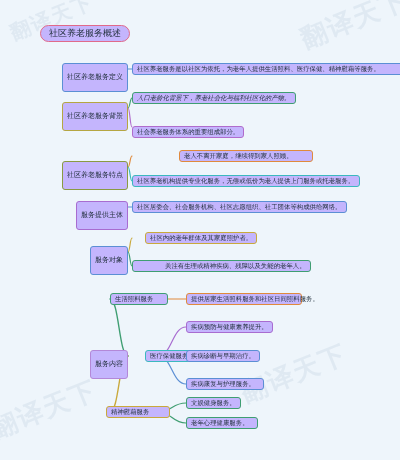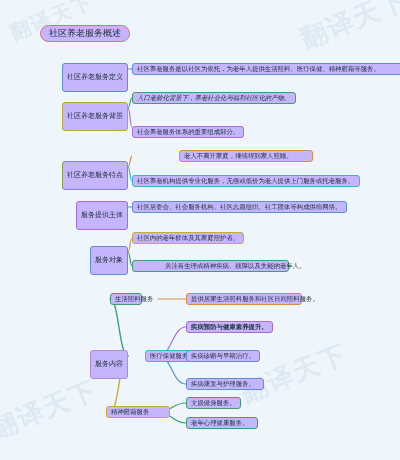--- a/index.html
+++ b/index.html
@@ -125,25 +125,25 @@
       <div class="node lvl1" style="border-color: rgb(138, 154, 66); width: 66px; left: 62px; top: 161px;">社区养老服务特点</div>
       <div class="node lvl1" style="border-color: rgb(168, 108, 208); width: 52px; left: 76px; top: 201px;">服务提供主体</div>
       <div class="node lvl1" style="border-color: rgb(91, 143, 212); width: 38px; left: 90px; top: 246px;">服务对象</div>
       <div class="node lvl1" style="border-color: rgb(179, 136, 216); width: 38px; left: 90px; top: 350px;">服务内容</div>
       <div class="node lvl2" style="border-color: rgb(91, 143, 212); width: 303px; left: 132px; top: 63px;">社区养老服务是以社区为依托，为老年人提供生活照料、医疗保健、精神慰藉等服务。</div>
       <div class="node lvl2" style="border-color: rgb(63, 158, 114); width: 164px; left: 132px; top: 92px; font-style: italic;">人口老龄化背景下，养老社会化与福利社区化的产物。</div>
       <div class="node lvl2" style="border-color: rgb(176, 108, 204); width: 112px; left: 132px; top: 126px;">社会养老服务体系的重要组成部分。</div>
       <div class="node lvl2" style="border-color: rgb(224, 138, 60); width: 134px; left: 132px; top: 150px; margin-left: 47px;">老人不离开家庭，继续得到家人照顾。</div>
       <div class="node lvl2" style="border-color: rgb(59, 184, 191); width: 228px; left: 132px; top: 175px;">社区养老机构提供专业化服务，无偿或低价为老人提供上门服务或托老服务。</div>
       <div class="node lvl2" style="border-color: rgb(91, 143, 212); width: 215px; left: 132px; top: 201px;">社区居委会、社会服务机构、社区志愿组织、社工团体等构成供给网络。</div>
-      <div class="node lvl2" style="border-color: rgb(201, 169, 60); width: 112px; left: 132px; top: 232px;">社区内的老年群体及其家庭照护者。</div>
-      <div class="node lvl2" style="border-color: rgb(63, 158, 114); width: 157px; left: 132px; top: 260px; padding-left: 32px;">关注有生理或精神疾病、残障以及失能的老年人。</div>
-      <div class="node lvl2" style="border-color: rgb(63, 158, 114); width: 32px; left: 110px; top: 293px;">生活照料服务</div>
+      <div class="node lvl2" style="border-color: rgb(201, 169, 60); width: 112px; left: 145px; top: 232px;">社区内的老年群体及其家庭照护者。</div>
+      <div class="node lvl2" style="border-color: rgb(63, 158, 114); width: 179px; left: 132px; top: 260px; padding-left: 32px;">关注有生理或精神疾病、残障以及失能的老年人。</div>
+      <div class="node lvl2" style="border-color: rgb(63, 158, 114); width: 58px; left: 110px; top: 293px;">生活照料服务</div>
       <div class="node lvl2" style="border-color: rgb(224, 138, 60); width: 116px; left: 186px; top: 293px;">提供居家生活照料服务和社区日间照料服务。</div>
       <div class="node lvl2" style="border-color: rgb(59, 184, 191); width: 48px; left: 110px; top: 350px; margin-left: 35px;">医疗保健服务</div>
-      <div class="node lvl2" style="border-color: rgb(168, 108, 208); width: 87px; left: 186px; top: 321px; font-weight: bold;">疾病预防与健康素养提升。</div>
+      <div class="node lvl2" style="border-color: rgb(168, 108, 208); width: 87px; left: 186px; top: 321px;">疾病预防与健康素养提升。</div>
       <div class="node lvl2" style="border-color: rgb(91, 143, 212); width: 74px; left: 186px; top: 350px;">疾病诊断与早期治疗。</div>
       <div class="node lvl2" style="border-color: rgb(91, 143, 212); width: 78px; left: 186px; top: 378px;">疾病康复与护理服务。</div>
       <div class="node lvl2" style="border-color: rgb(201, 169, 60); width: 64px; left: 106px; top: 406px;">精神慰藉服务</div>
       <div class="node lvl2" style="border-color: rgb(63, 158, 114); width: 55px; left: 186px; top: 397px;">文娱健身服务。</div>
       <div class="node lvl2" style="border-color: rgb(63, 158, 114); width: 72px; left: 186px; top: 417px;">老年心理健康服务。</div>
     </div>
 </div>
 
 </body></html>

